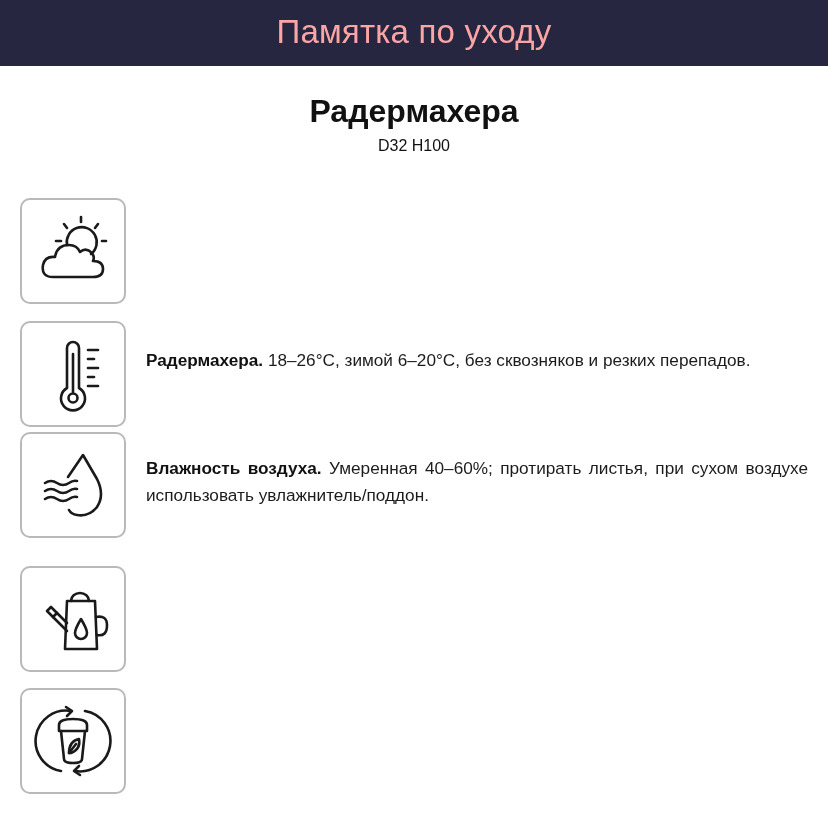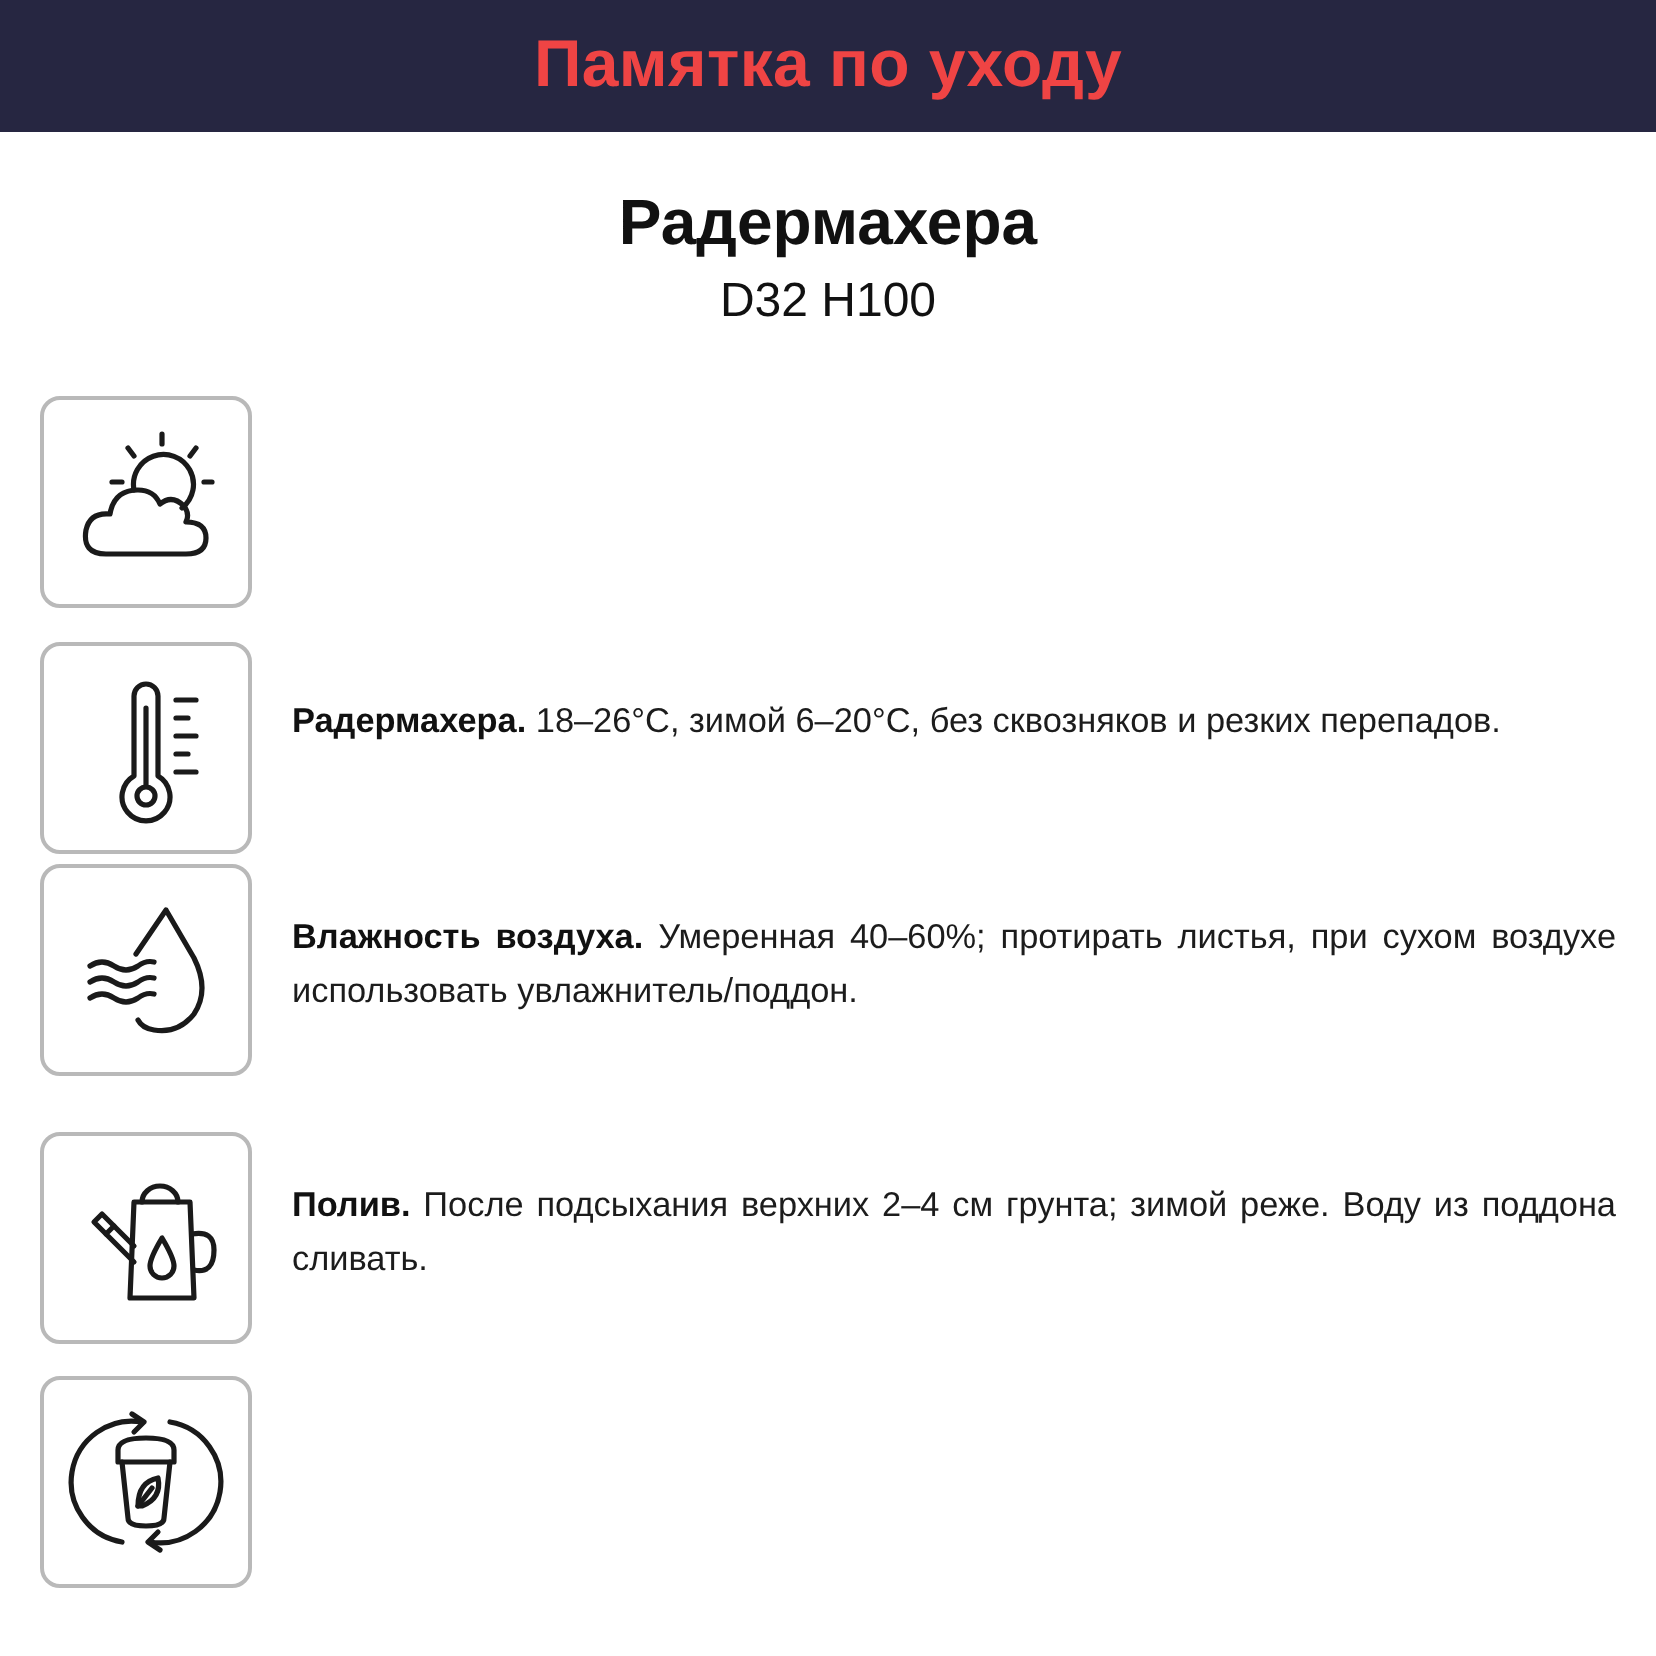--- a/index.html
+++ b/index.html
@@ -9,30 +9,30 @@
       font-family: "Liberation Sans", "DejaVu Sans", sans-serif;
       color: #1a1a1a;
       position: relative;
     }
     .header {
       position: absolute; left: 0; top: 0; width: 828px; height: 66px;
       background: #262641;
       display: flex; align-items: center; justify-content: center;
     }
     .header-title {
-      color: #ef4444; font-size: 33px; font-weight: bold; letter-spacing: 0.2px;
+      color: #fca5a5; font-size: 33px; font-weight: normal; letter-spacing: 0.2px;
       margin-top: -2px;
     }
     .plant-name {
       position: absolute; left: 0; width: 828px; top: 93px;
       text-align: center; font-size: 32px; color: #111; font-weight: bold;
     }
     .plant-size {
       position: absolute; left: 0; width: 828px; top: 137px;
-      text-align: center; font-size: 24px; color: #111;
+      text-align: center; font-size: 16px; color: #111;
     }
     .row {
       position: absolute; left: 20px; width: 790px; height: 106px;
     }
     .icon-box {
       position: absolute; left: 0; top: 0;
       width: 102px; height: 102px;
       border: 2px solid #b9b9b9; border-radius: 10px;
       background: #ffffff;
       display: flex; align-items: center; justify-content: center;
@@ -101,21 +101,20 @@
   <div class="icon-box">
     <svg viewBox="0 0 84 84" fill="none" stroke="#1a1a1a" stroke-width="2.6" stroke-linecap="round" stroke-linejoin="round">
       <path d="M40 24 A9 8 0 0 1 58 24"></path>
       <path d="M36 24 L64 24 L66 72 L34 72 Z"></path>
       <path d="M65 40 Q76 38 76 48 Q76 60 66 58"></path>
       <path d="M36 54 L22 40 L26 36 L36 46"></path>
       <path d="M22 40 L16 34 L20 30 L26 36"></path>
       <path d="M50 42 Q44 52 44 56 A6 6 0 0 0 56 56 Q56 52 50 42 Z"></path>
     </svg>
   </div>
-  <div class="text" style="top:23px;"><b>Полив.</b><span> После подсыхания верхних 2–4 см грунта; зимой реже. Воду из поддона сливать.</span></div>
 </div>
 
 <div class="row" style="top:688px;">
   <div class="icon-box">
     <svg viewBox="0 0 84 84" fill="none" stroke="#1a1a1a" stroke-width="2.6" stroke-linecap="round" stroke-linejoin="round">
       <path d="M30 72 A30 30 0 0 1 40 12"></path>
       <path d="M35 8 L41 12 L36 17"></path>
       <path d="M54 12 A30 30 0 0 1 44 72"></path>
       <path d="M49 76 L43 72 L48 67"></path>
       <path d="M28 26 Q28 20 42 20 Q56 20 56 26 L56 32 L28 32 Z"></path>

